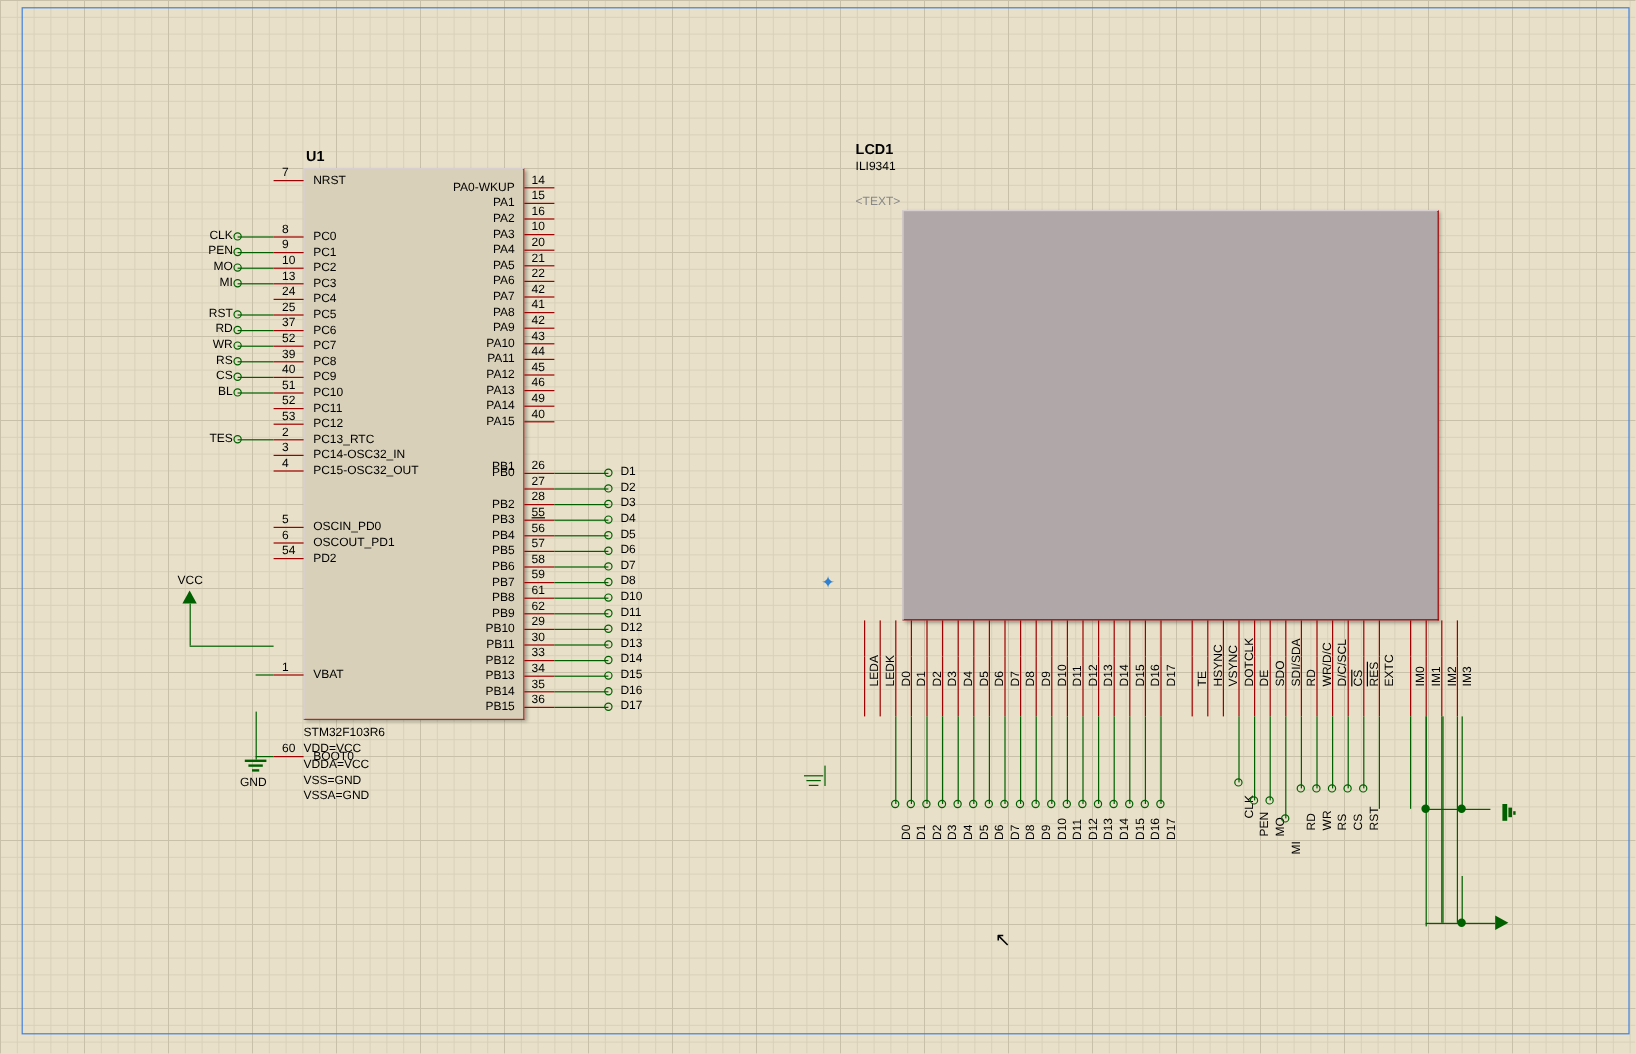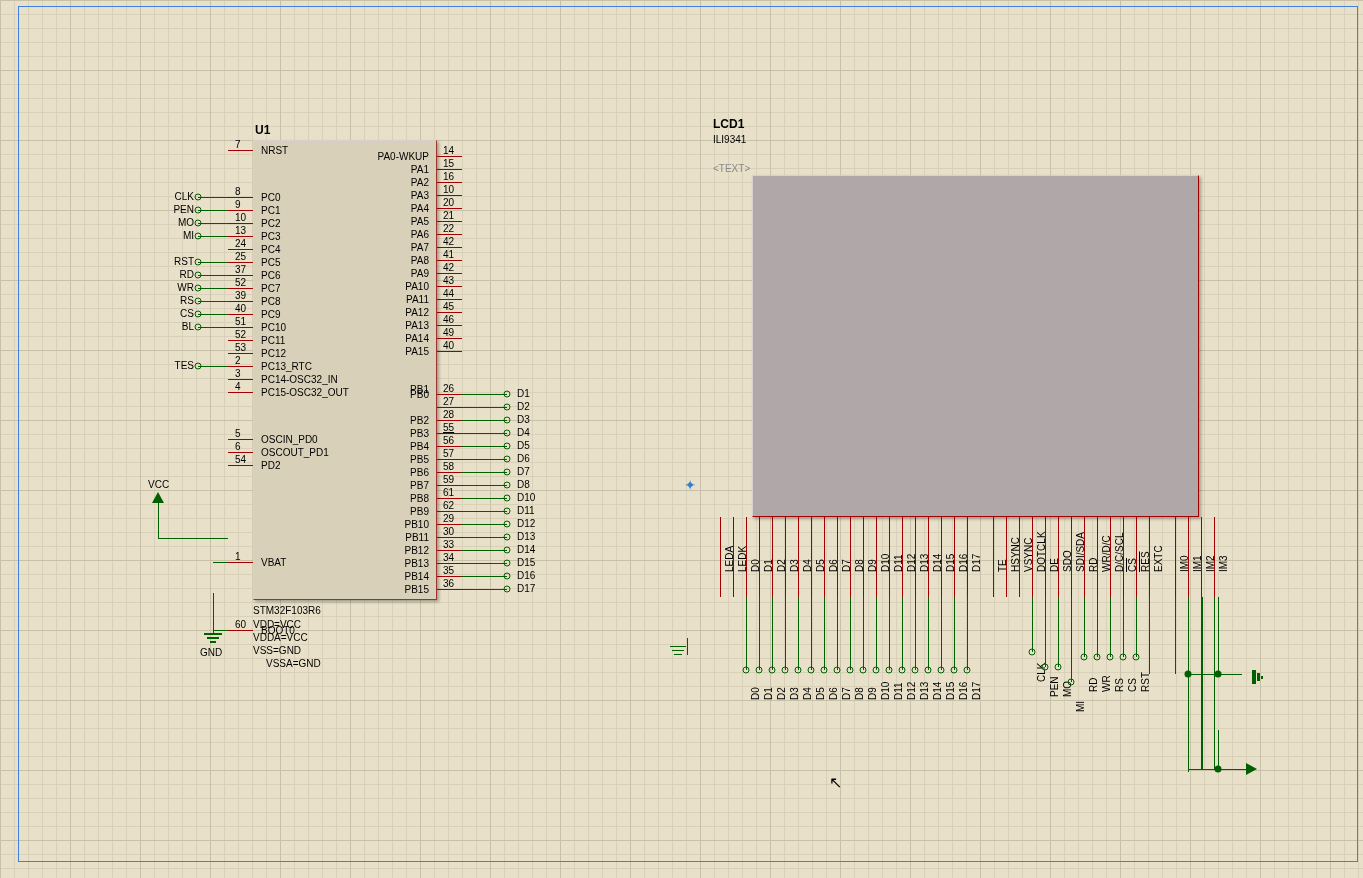--- a/index.html
+++ b/index.html
@@ -311,21 +311,21 @@
     <div class="pin-name" style="right: 934px; top: 584px; text-align: right; left: auto;">PB15</div>
     <div class="wire g h" style="left: 462px; top: 589px; width: 45px;"></div>
     <div class="term" style="left: 507px; top: 589px;"></div>
     <div class="label" style="left: 517px; top: 583px;">D17</div>
   </div>
 <div id="u1-info">
     <div class="label" style="left: 253px; top: 605px;">STM32F103R6</div>
     <div class="label" style="left: 253px; top: 619px;">VDD=VCC</div>
     <div class="label" style="left: 253px; top: 632px;">VDDA=VCC</div>
     <div class="label" style="left: 253px; top: 645px;">VSS=GND</div>
-    <div class="label" style="left: 253px; top: 658px; margin-left: 13px;">VSSA=GND</div>
+    <div class="label" style="left: 253px; top: 658px;">VSSA=GND</div>
   </div>
 
 <div class="label" style="left:148px;top:479px">VCC</div>
 <div class="power-arrow" style="left:158px;top:492px"></div>
 <div class="wire g v" style="left:158px;top:503px;height:35px"></div>
 <div class="wire g h" style="left:158px;top:538px;width:70px"></div>
 
 <div class="wire g v" style="left:213px;top:593px;height:40px"></div>
 <div class="gnd-bar" style="left:213px;top:633px;width:18px"></div>
 <div class="gnd-bar" style="left:213px;top:637px;width:12px"></div>

